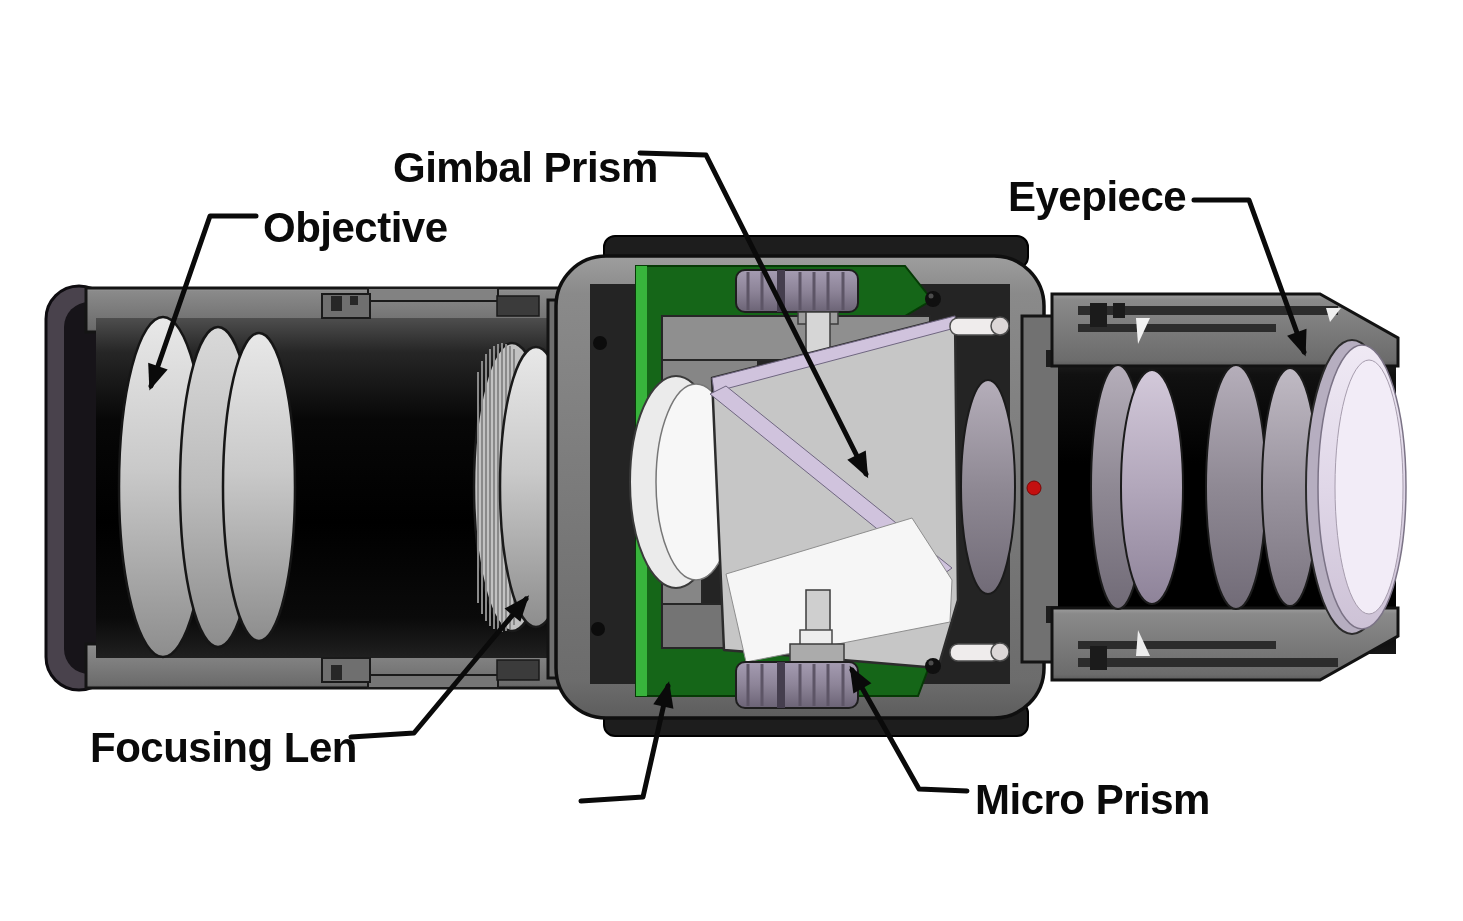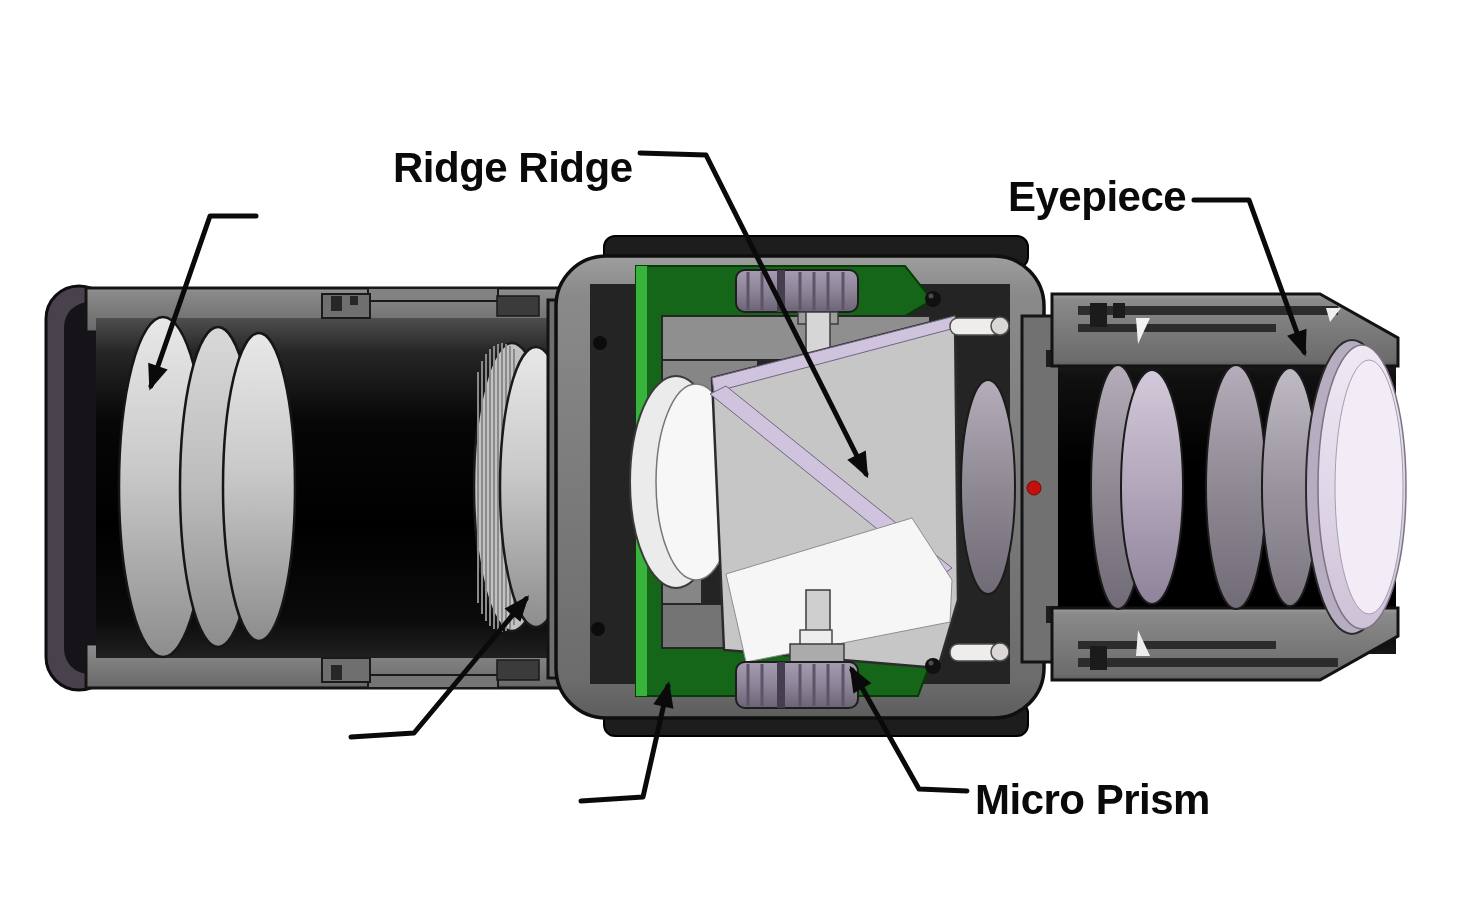--- a/index.html
+++ b/index.html
@@ -236,17 +236,19 @@
   <g>
     <polyline class="leader" points="640,153 706,155 866,474" marker-end="url(#arrowhead)"></polyline>
     <polyline class="leader" points="256,216 210,216 151,386" marker-end="url(#arrowhead)"></polyline>
     <polyline class="leader" points="1194,200 1249,200 1304,352" marker-end="url(#arrowhead)"></polyline>
     <polyline class="leader" points="351,737 414,733 526,599" marker-end="url(#arrowhead)"></polyline>
     <polyline class="leader" points="581,801 643,797 668,686" marker-end="url(#arrowhead)"></polyline>
     <polyline class="leader" points="967,791 919,789 852,670" marker-end="url(#arrowhead)"></polyline>
   </g>
 </svg>
 
-<div class="label" style="left:393px;top:147px;">Ridge Ridge</div>
+<div class="label" style="left:393px;top:147px;">Gimbal Prism</div>
+<div class="label" style="left:263px;top:207px;">Objective</div>
 <div class="label" style="left:1008px;top:176px;">Eyepiece</div>
+<div class="label" style="left:90px;top:727px;">Focusing Len</div>
 <div class="label" style="left:975px;top:779px;">Micro Prism</div>
 
 </div>
 
 </body></html>

